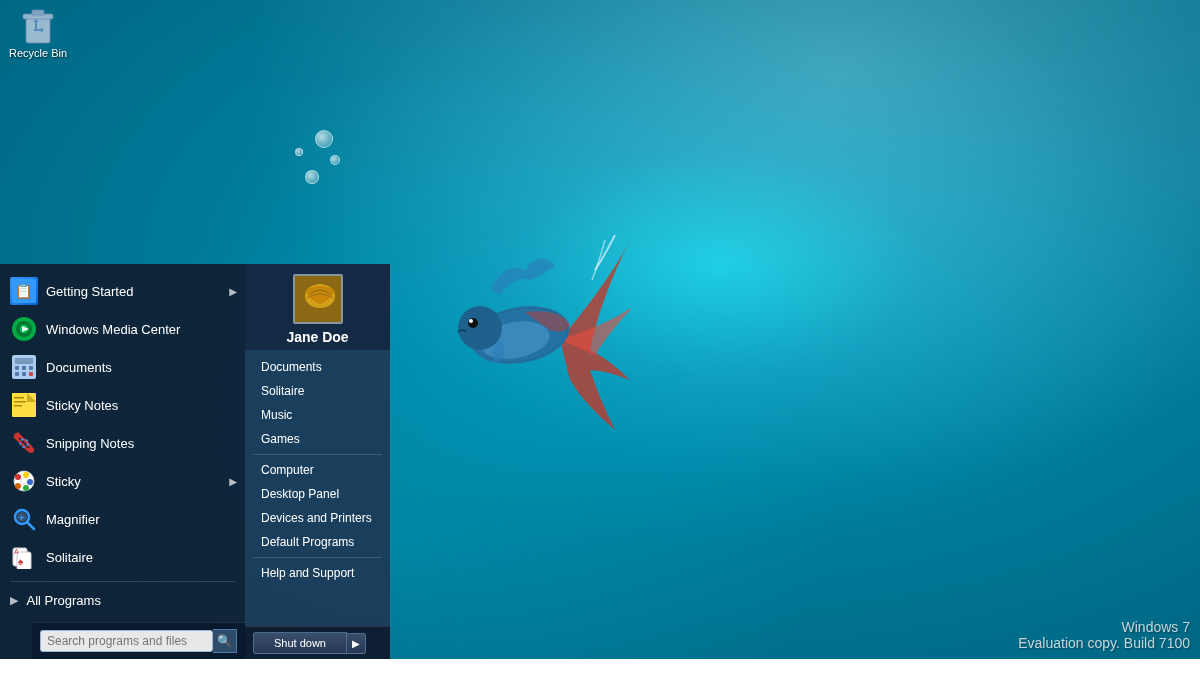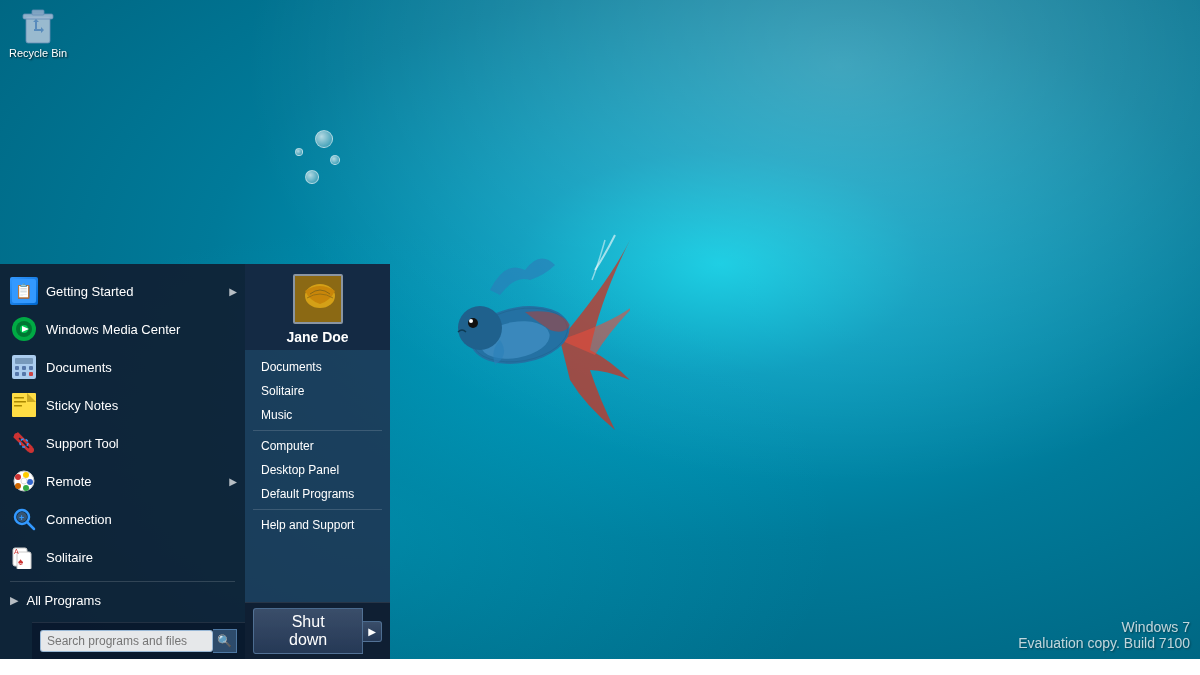--- a/index.html
+++ b/index.html
@@ -234,23 +234,24 @@
       padding: 5px 8px;
       display: flex;
       align-items: center;
     }
 
     #shutdown-btn {
       background: linear-gradient(180deg, rgba(70,90,120,0.8) 0%, rgba(40,60,90,0.9) 100%);
       border: 1px solid rgba(100,140,180,0.6);
       border-radius: 3px 0 0 3px;
       color: white;
-      font-size: 16px;
-      padding: 4px 28px;
-      cursor: pointer;
+      font-size: 11px;
+      padding: 4px 20px;
+      cursor: pointer;
+      text-align: right;
     }
 
     #shutdown-arrow-btn {
       background: linear-gradient(180deg, rgba(70,90,120,0.8) 0%, rgba(40,60,90,0.9) 100%);
       border: 1px solid rgba(100,140,180,0.6);
       border-left: none;
       border-radius: 0 3px 3px 0;
       color: white;
       font-size: 10px;
       padding: 4px 5px;
@@ -391,50 +392,50 @@
         <div class="menu-item">
           <div class="item-icon">
             <svg width="24" height="24" viewBox="0 0 24 24">
               <line x1="5" y1="2" x2="20" y2="17" stroke="#cc3333" stroke-width="2.5"></line>
               <line x1="2" y1="5" x2="17" y2="20" stroke="#cc3333" stroke-width="2.5"></line>
               <circle cx="12" cy="12" r="4" fill="none" stroke="#3399ff" stroke-width="1.5" stroke-dasharray="3,2"></circle>
               <circle cx="5" cy="5" r="3" fill="#cc3333"></circle>
               <circle cx="19" cy="19" r="3" fill="#cc3333"></circle>
             </svg>
           </div>
-          <span>Support Tool</span>
+          <span>Snipping Notes</span>
         </div>
 
         <div class="menu-item">
           <div class="item-icon">
             <svg width="24" height="24" viewBox="0 0 24 24">
               <circle cx="12" cy="12" r="10" fill="white" stroke="#ccc" stroke-width="1"></circle>
               <circle cx="6" cy="8" r="3" fill="#cc3333"></circle>
               <circle cx="14" cy="6" r="3" fill="#ffcc00"></circle>
               <circle cx="18" cy="13" r="3" fill="#3366cc"></circle>
               <circle cx="14" cy="19" r="3" fill="#33aa44"></circle>
               <circle cx="6" cy="17" r="3" fill="#cc6600"></circle>
               <circle cx="12" cy="12" r="3" fill="white" stroke="#ddd" stroke-width="1"></circle>
             </svg>
           </div>
-          <span>Remote</span>
+          <span>Sticky</span>
           <span class="arrow">▶</span>
         </div>
 
 
         <div class="menu-item">
           <div class="item-icon">
             <svg width="24" height="24" viewBox="0 0 24 24">
               <circle cx="10" cy="10" r="7" fill="none" stroke="#3399ff" stroke-width="2.5"></circle>
               <circle cx="10" cy="10" r="5" fill="rgba(150,200,255,0.3)"></circle>
               <line x1="15" y1="15" x2="22" y2="22" stroke="#3399ff" stroke-width="2.5" stroke-linecap="round"></line>
               <text x="7" y="14" font-size="9" fill="#3399ff" font-weight="bold">+</text>
             </svg>
           </div>
-          <span>Connection</span>
+          <span>Magnifier</span>
         </div>
 
         <div class="menu-item">
           <div class="item-icon">
             <svg width="24" height="24" viewBox="0 0 24 24">
               <rect x="1" y="3" width="14" height="18" rx="2" fill="white" stroke="#ccc" stroke-width="1"></rect>
               <rect x="5" y="7" width="14" height="18" rx="2" fill="white" stroke="#ccc" stroke-width="1"></rect>
               <text x="6" y="20" font-size="10" fill="#cc3333">♠</text>
               <text x="2" y="9" font-size="7" fill="#cc3333">A</text>
             </svg>
@@ -469,23 +470,25 @@
             <path d="M 12 22 Q 25 14 38 22" stroke="#8B6914" stroke-width="0.8" fill="none"></path>
           </svg>
         </div>
         <div id="user-name">Jane Doe</div>
       </div>
 
       <div id="right-links">
         <div class="right-item">Documents</div>
         <div class="right-item">Solitaire</div>
         <div class="right-item">Music</div>
+        <div class="right-item">Games</div>
         <div id="right-separator"></div>
         <div class="right-item">Computer</div>
         <div class="right-item">Desktop Panel</div>
+        <div class="right-item">Devices and Printers</div>
         <div class="right-item">Default Programs</div>
         <div id="right-separator2" style="height:1px;background:rgba(255,255,255,0.15);margin:3px 8px;"></div>
         <div class="right-item">Help and Support</div>
       </div>
 
       <div id="shutdown-bar">
         <button id="shutdown-btn">Shut down</button>
         <button id="shutdown-arrow-btn">▶</button>
       </div>
     </div>

